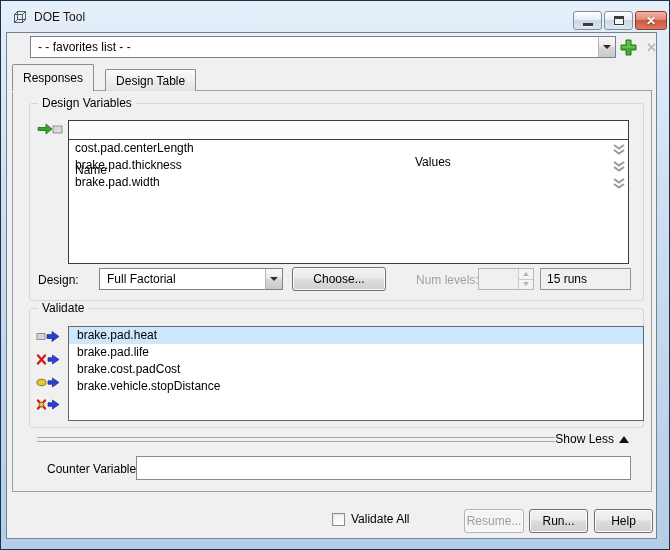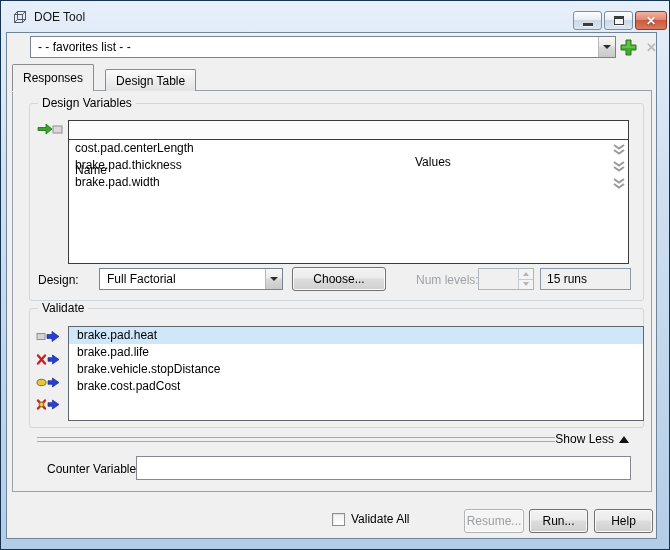--- a/index.html
+++ b/index.html
@@ -270,22 +270,22 @@
                 <path d="M9,2.5 L2,10.5"></path>
               </g>
             <circle cx="5.5" cy="6.5" r="2.4" fill="#e6c63e" stroke="#8a6d12"></circle>
             <path d="M12,4.7 h4.5 v-2.7 l6.5,4.5 -6.5,4.5 v-2.7 h-4.5 z" fill="#2b3fd6" stroke="#1a2a8a" stroke-width="0.7"></path>
           </svg>
         </span>
 
         <div class="resp-list">
           <div class="resp-row selected"><span>brake.pad.heat</span></div>
           <div class="resp-row"><span>brake.pad.life</span></div>
+          <div class="resp-row"><span>brake.cost.padCost</span></div>
           <div class="resp-row"><span>brake.vehicle.stopDistance</span></div>
-          <div class="resp-row"><span>brake.cost.padCost</span></div>
         </div>
       </div>
 
       <div class="showless-row">
         <div class="sep-lines"></div>
         <div class="showless-link">
           <span>Show Less</span>
           <span class="tri-up-black"></span>
         </div>
       </div>

